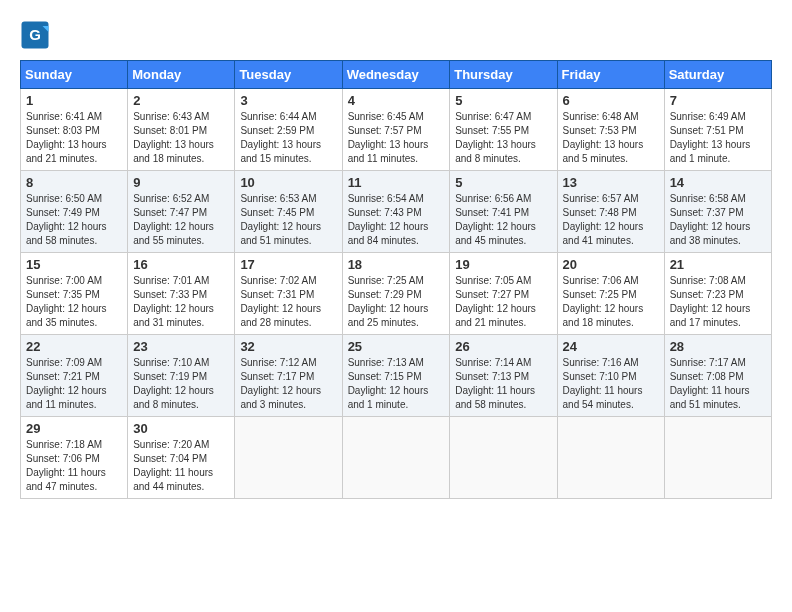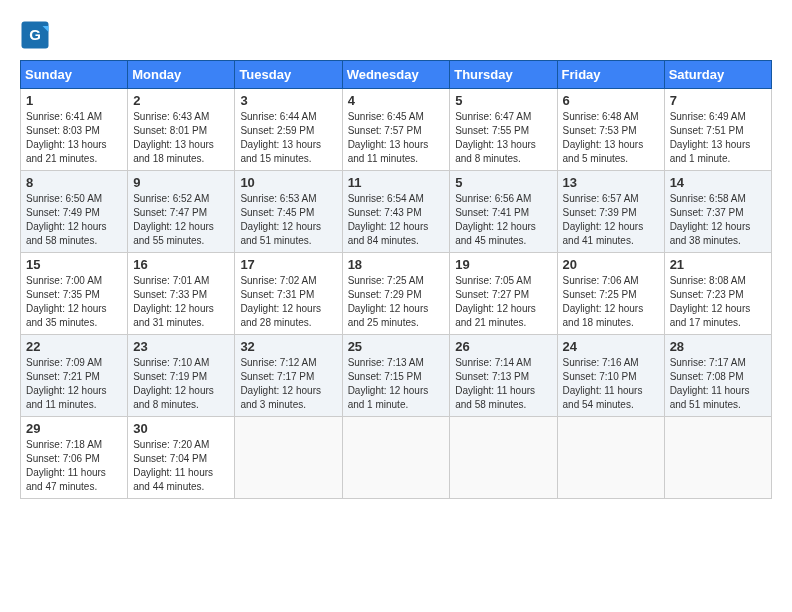--- a/index.html
+++ b/index.html
@@ -226,21 +226,21 @@
           <span>Sunrise: 6:56 AM</span><br>
           <span>Sunset: 7:41 PM</span><br>
           <span>Daylight: 12 hours</span><br>
           <span>and 45 minutes.</span>
         </div>
       </td>
         <td>
         <span class="day-num">13</span>
         <div class="day-info">
           <span>Sunrise: 6:57 AM</span><br>
-          <span>Sunset: 7:39 PM</span><br>
+          <span>Sunset: 7:48 PM</span><br>
           <span>Daylight: 12 hours</span><br>
           <span>and 41 minutes.</span>
         </div>
       </td>
         <td>
         <span class="day-num">14</span>
         <div class="day-info">
           <span>Sunrise: 6:58 AM</span><br>
           <span>Sunset: 7:37 PM</span><br>
           <span>Daylight: 12 hours</span><br>
@@ -299,21 +299,21 @@
         <div class="day-info">
           <span>Sunrise: 7:06 AM</span><br>
           <span>Sunset: 7:25 PM</span><br>
           <span>Daylight: 12 hours</span><br>
           <span>and 18 minutes.</span>
         </div>
       </td>
         <td>
         <span class="day-num">21</span>
         <div class="day-info">
-          <span>Sunrise: 8:08 AM</span><br>
+          <span>Sunrise: 7:08 AM</span><br>
           <span>Sunset: 7:23 PM</span><br>
           <span>Daylight: 12 hours</span><br>
           <span>and 17 minutes.</span>
         </div>
       </td>
       </tr>
       <tr>
         <td>
         <span class="day-num">22</span>
         <div class="day-info">

